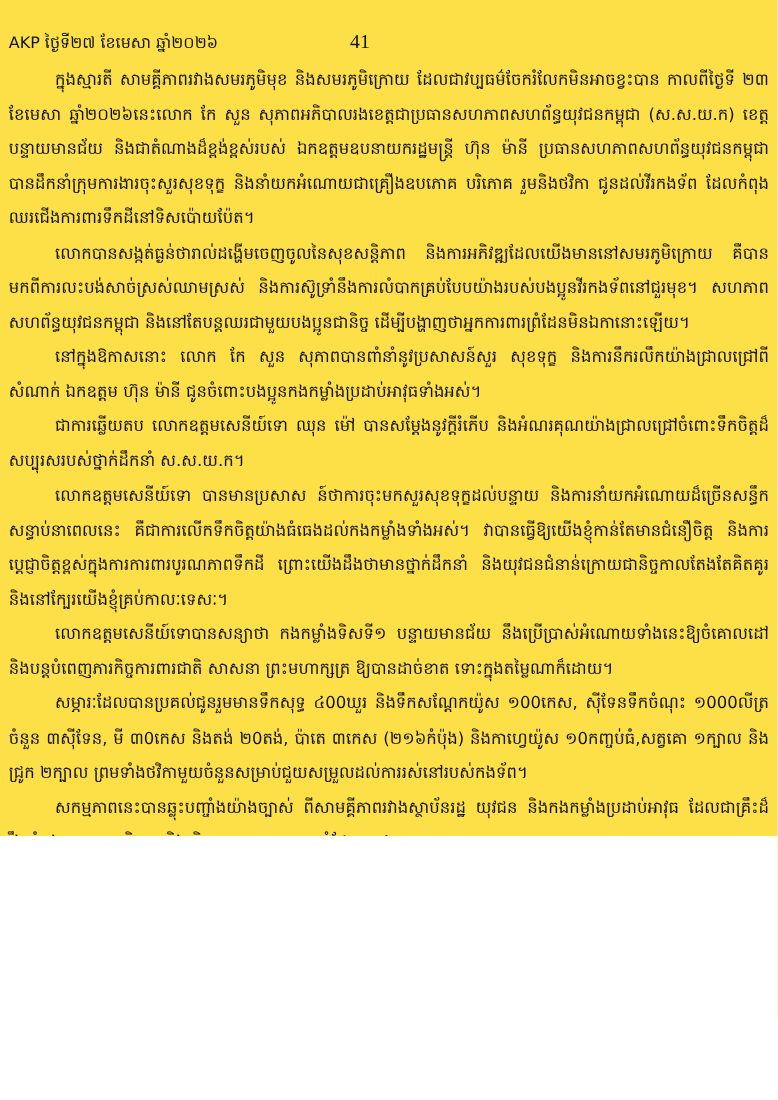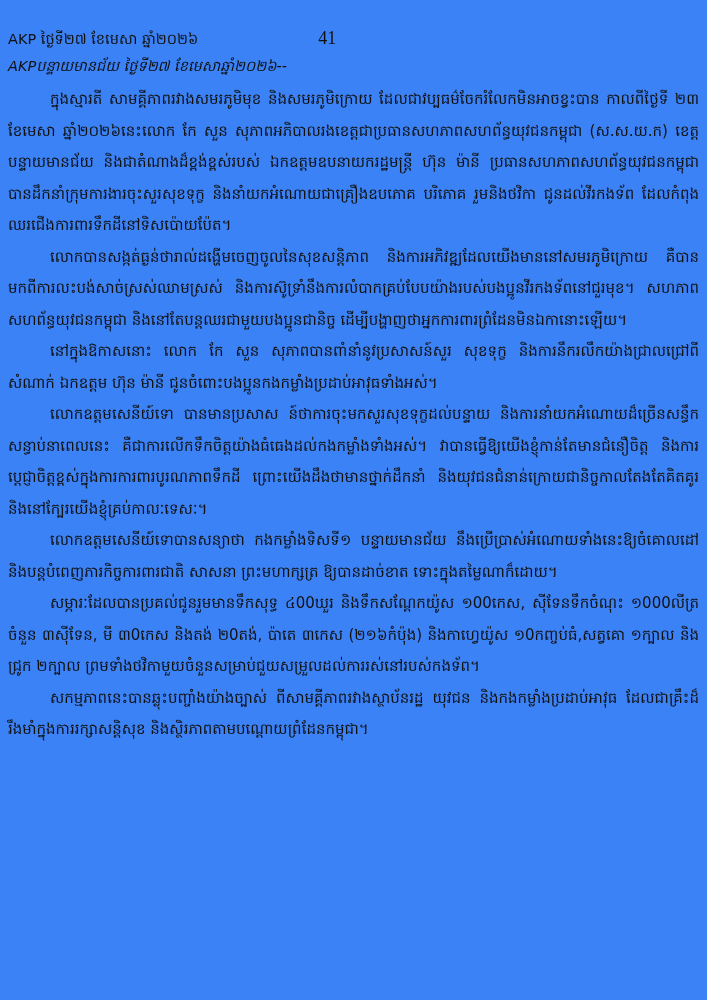--- a/index.html
+++ b/index.html
@@ -3,22 +3,22 @@
 <meta charset="utf-8">
 <style>
   html, body {
     margin: 0;
     padding: 0;
     background: #ffffff;
   }
   .page {
     position: relative;
     width: 707px;
-    height: 1000px;
-    background: #3b82f6;
+    height: 760px;
+    background: #fde047;
     color: #111111;
     font-family: "DejaVu Sans", "Liberation Sans", sans-serif;
     overflow: hidden;
     box-sizing: border-box;
     padding: 28px 8px 0 8px;
   }
   .page-header {
     display: flex;
     align-items: baseline;
     font-size: 14.5px;
@@ -47,25 +47,25 @@
 </head>
 <body>
 
 <div class="page">
 
   <header class="page-header">
     <span class="header-issue">AKP ថ្ងៃទី២៧ ខែមេសា ឆ្នាំ២០២៦</span>
     <span class="header-page-number">41</span>
   </header>
 
-  <div class="dateline">AKPបន្ទាយមានជ័យ ថ្ងៃទី២៧ ខែមេសាឆ្នាំ២០២៦--</div>
 
   <div class="article-body" id="article-body">
       <p>ក្នុងស្មារតី សាមគ្គីភាពរវាងសមរភូមិមុខ និងសមរភូមិក្រោយ ដែលជាវប្បធម៌ចែករំលែកមិនអាចខ្វះបាន កាលពីថ្ងៃទី ២៣ ខែមេសា ឆ្នាំ២០២៦នេះលោក កែ សួន សុភាពអភិបាលរងខេត្តជាប្រធានសហភាពសហព័ន្ធយុវជនកម្ពុជា (ស.ស.យ.ក) ខេត្តបន្ទាយមានជ័យ និងជាតំណាងដ៏ខ្ពង់ខ្ពស់របស់ ឯកឧត្តមឧបនាយករដ្ឋមន្ត្រី ហ៊ុន ម៉ានី ប្រធានសហភាពសហព័ន្ធយុវជនកម្ពុជា បានដឹកនាំក្រុមការងារចុះសួរសុខទុក្ខ និងនាំយកអំណោយជាគ្រឿងឧបភោគ បរិភោគ រួមនិងថវិកា ជូនដល់វីរកងទ័ព ដែលកំពុងឈរជើងការពារទឹកដីនៅទិសប៉ោយប៉ែត។</p>
       <p>លោកបានសង្កត់ធ្ងន់ថារាល់ដង្ហើមចេញចូលនៃសុខសន្តិភាព និងការអភិវឌ្ឍដែលយើងមាននៅសមរភូមិក្រោយ គឺបានមកពីការលះបង់សាច់ស្រស់ឈាមស្រស់ និងការស៊ូទ្រាំនឹងការលំបាកគ្រប់បែបយ៉ាងរបស់បងប្អូនវីរកងទ័ពនៅជួរមុខ។ សហភាពសហព័ន្ធយុវជនកម្ពុជា និងនៅតែបន្តឈរជាមួយបងប្អូនជានិច្ច ដើម្បីបង្ហាញថាអ្នកការពារព្រំដែនមិនឯកានោះឡើយ។</p>
       <p>នៅក្នុងឱកាសនោះ លោក កែ សួន សុភាពបានពាំនាំនូវប្រសាសន៍សួរ សុខទុក្ខ និងការនឹករលឹកយ៉ាងជ្រាលជ្រៅពីសំណាក់ ឯកឧត្តម ហ៊ុន ម៉ានី ជូនចំពោះបងប្អូនកងកម្លាំងប្រដាប់អាវុធទាំងអស់។</p>
+      <p>ជាការឆ្លើយតប លោកឧត្តមសេនីយ៍ទោ ឈុន ម៉ៅ បានសម្ដែងនូវក្ដីរំភើប និងអំណរគុណយ៉ាងជ្រាលជ្រៅចំពោះទឹកចិត្តដ៏សប្បុរសរបស់ថ្នាក់ដឹកនាំ ស.ស.យ.ក។</p>
       <p>លោកឧត្តមសេនីយ៍ទោ បានមានប្រសាស ន៍ថាការចុះមកសួរសុខទុក្ខដល់បន្ទាយ និងការនាំយកអំណោយដ៏ច្រើនសន្ធឹកសន្ធាប់នាពេលនេះ គឺជាការលើកទឹកចិត្តយ៉ាងធំធេងដល់កងកម្លាំងទាំងអស់។ វាបានធ្វើឱ្យយើងខ្ញុំកាន់តែមានជំនឿចិត្ត និងការប្ដេជ្ញាចិត្តខ្ពស់ក្នុងការការពារបូរណភាពទឹកដី ព្រោះយើងដឹងថាមានថ្នាក់ដឹកនាំ និងយុវជនជំនាន់ក្រោយជានិច្ចកាលតែងតែគិតគូរ និងនៅក្បែរយើងខ្ញុំគ្រប់កាលៈទេសៈ។</p>
       <p>លោកឧត្តមសេនីយ៍ទោបានសន្យាថា កងកម្លាំងទិសទី១ បន្ទាយមានជ័យ នឹងប្រើប្រាស់អំណោយទាំងនេះឱ្យចំគោលដៅ និងបន្តបំពេញភារកិច្ចការពារជាតិ សាសនា ព្រះមហាក្សត្រ ឱ្យបានដាច់ខាត ទោះក្នុងតម្លៃណាក៏ដោយ។</p>
       <p>សម្ភារៈដែលបានប្រគល់ជូនរួមមានទឹកសុទ្ធ ៤00ឃួរ និងទឹកសណ្ដែកយ៉ូស ១00កេស, ស៊ីទែនទឹកចំណុះ ១000លីត្រ ចំនួន ៣ស៊ីទែន, មី ៣0កេស និងតង់ ២0តង់, ប៉ាតេ ៣កេស (២១៦កំប៉ុង) និងកាហ្វេយ៉ូស ១0កញ្ចប់ធំ,សត្វគោ ១ក្បាល និងជ្រូក ២ក្បាល ព្រមទាំងថវិកាមួយចំនួនសម្រាប់ជួយសម្រួលដល់ការរស់នៅរបស់កងទ័ព។</p>
       <p>សកម្មភាពនេះបានឆ្លុះបញ្ចាំងយ៉ាងច្បាស់ ពីសាមគ្គីភាពរវាងស្ថាប័នរដ្ឋ យុវជន និងកងកម្លាំងប្រដាប់អាវុធ ដែលជាគ្រឹះដ៏រឹងមាំក្នុងការរក្សាសន្តិសុខ និងស្ថិរភាពតាមបណ្ដោយព្រំដែនកម្ពុជា។</p>
     </div>
 
 </div>
 
 </body></html>

